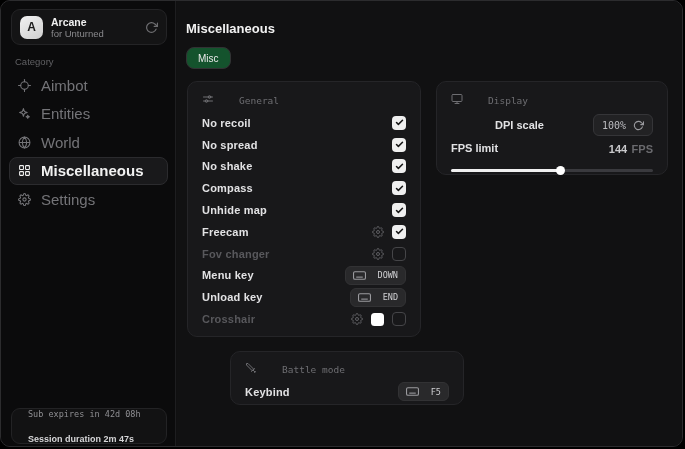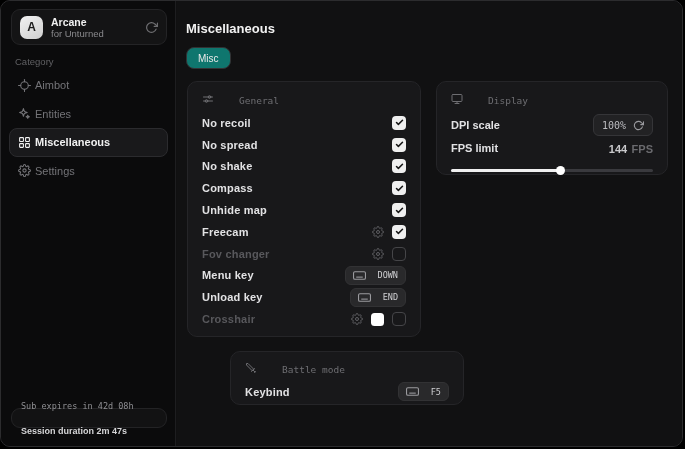--- a/index.html
+++ b/index.html
@@ -10,33 +10,33 @@
   .sidebar{position:absolute;left:0;top:0;width:175px;height:100%;background:#0b0b0c;border-right:1px solid #1e1e20;box-sizing:border-box;}
   .side-header{position:absolute;left:10px;top:8px;width:156px;height:36px;background:#141415;border:1px solid #242426;
     border-radius:9px;display:flex;align-items:center;padding:0 8px;box-sizing:border-box;gap:8px;}
   .avatar{width:23px;height:23px;border-radius:7px;background:linear-gradient(145deg,#f2f2f2,#cfcfcf);
     color:#1b1b1b;font-weight:bold;font-size:12px;display:flex;align-items:center;justify-content:center;flex:0 0 auto;}
   .app-title{font-size:10.5px;font-weight:bold;color:#f0f0f0;line-height:12px;}
   .app-sub{font-size:9.5px;color:#8a8a8d;line-height:11px;}
   .side-header .hdr-icon{margin-left:auto;color:#6d6d70;display:flex;}
   .cat-label{position:absolute;left:14px;top:55px;font-size:9.5px;color:#606063;}
   .nav{position:absolute;left:8px;top:70px;width:159px;}
-  .nav-item{height:28.5px;display:flex;align-items:center;gap:4px;padding:0 8px;border-radius:8px;
-    color:#747478;font-size:11px;border:1px solid transparent;box-sizing:border-box;cursor:pointer;}
+  .nav-item{height:28.5px;display:flex;align-items:center;gap:10px;padding:0 8px;border-radius:8px;
+    color:#747478;font-size:15px;border:1px solid transparent;box-sizing:border-box;cursor:pointer;}
   .nav-item .nicon{display:flex;color:inherit;}
   .nav-item.active{background:#19191b;border-color:#2b2b2e;color:#f1f1f1;font-weight:bold;}
-  .side-footer{position:absolute;left:10px;top:407px;width:156px;height:20px;background:#121213;border:1px solid #232325;
-    border-radius:9px;padding:5px 9px;box-sizing:border-box;display:flex;flex-direction:column;justify-content:center;gap:15px;}
+  .side-footer{position:absolute;left:10px;top:407px;width:156px;height:36px;background:#121213;border:1px solid #232325;
+    border-radius:9px;padding:5px 16px;box-sizing:border-box;display:flex;flex-direction:column;justify-content:center;gap:15px;}
   .foot-line1{font-family:"DejaVu Sans Mono",monospace;font-size:8.5px;color:#8f8f93;white-space:nowrap;}
   .foot-line2{font-size:9px;font-weight:bold;color:#d6d6d8;white-space:nowrap;}
   
   .main{position:absolute;left:176px;top:0;width:509px;height:100%;background:#111112;}
   .page-title{position:absolute;left:9px;top:20px;font-size:13px;font-weight:bold;color:#f2f2f2;}
   .chip-row{position:absolute;left:9px;top:46px;}
-  .chip{display:inline-flex;align-items:center;height:20px;padding:0 11px;background:#0f766e;border:1px solid #323234;
+  .chip{display:inline-flex;align-items:center;height:20px;padding:0 11px;background:#14532d;border:1px solid #323234;
     border-radius:8px;color:#e9e9e9;font-size:10px;cursor:pointer;}
   .panel{position:absolute;background:#18181a;border:1px solid #252528;border-radius:10px;box-sizing:border-box;}
   .panel-general{left:10px;top:80px;width:234px;height:256px;padding:10px 14px;}
   .panel-battle{left:10px;top:350px;width:234px;height:54px;padding:9px 14px;margin-left:43px;}
   .panel-display{left:259px;top:80px;width:232px;height:94px;padding:10px 14px 8px;}
   .p-header{display:flex;align-items:center;gap:25px;color:#6e6e72;font-family:"DejaVu Sans Mono",monospace;
     font-size:9.5px;height:16px;margin-bottom:4px;}
   .prow{height:21.8px;display:flex;align-items:center;justify-content:space-between;}
   .prow .lbl{font-size:11px;font-weight:600;color:#e2e2e4;letter-spacing:.2px;}
   .prow.disabled .lbl{color:#58585c;}
@@ -46,21 +46,21 @@
   .cb.unchecked{border:1.5px solid #454548;background:transparent;}
   .cb svg{display:block;}
   .mini-gear{color:#5f5f63;display:flex;cursor:pointer;}
   .swatch{width:13px;height:13px;border-radius:3.5px;background:#ffffff;cursor:pointer;}
   .keychip{display:inline-flex;align-items:center;gap:12px;height:17px;padding:0 7px;background:#29292b;border:1px solid #323234;
     border-radius:6px;color:#cfcfd2;font-family:"DejaVu Sans Mono",monospace;font-size:8.5px;cursor:pointer;}
   .keychip .kicon{display:flex;color:#9a9a9e;}
   .valchip{display:inline-flex;align-items:center;gap:7px;height:20px;padding:0 8px;background:#222224;border:1px solid #353538;
     border-radius:6px;color:#bcbcc0;font-family:"DejaVu Sans Mono",monospace;font-size:10px;cursor:pointer;}
   .valchip .ricon{display:flex;color:#9a9a9e;cursor:pointer;}
-  .disp-row{height:26px;display:flex;align-items:center;justify-content:space-between;}
+  .disp-row{height:26px;display:flex;align-items:center;justify-content:space-between;margin-left:44px;}
   .disp-row2{height:20px;display:flex;align-items:center;justify-content:space-between;}
   .fps-val{font-size:11px;font-weight:bold;color:#c9c9cc;}
   .fps-unit{font-size:11px;font-weight:bold;color:#6a6a6e;}
   .slider{position:relative;margin-top:7px;height:10px;cursor:pointer;}
   .slider .track{position:absolute;left:0;right:0;top:4px;height:3px;background:#3a3a3e;border-radius:2px;}
   .slider .fill{position:absolute;left:0;top:4px;height:3px;background:#f0f0f0;border-radius:2px;}
   .slider .thumb{position:absolute;right:-5px;top:-3px;width:9px;height:9px;border-radius:50%;background:#ffffff;}
 </style>
 </head>
 <body>
@@ -100,20 +100,30 @@
       </div>
       <div class="nav-item">
         <span class="nicon">
           <svg width="13" height="13" viewBox="0 0 24 24" fill="none" stroke="currentColor" stroke-width="2" stroke-linejoin="round">
               <path d="M10 3l1.8 5.2L17 10l-5.2 1.8L10 17l-1.8-5.2L3 10l5.2-1.8z"></path>
               <path d="M18 15l.9 2.1L21 18l-2.1.9L18 21l-.9-2.1L15 18l2.1-.9z"></path>
             </svg>
         </span>
         <span>Entities</span>
       </div>
+      <div class="nav-item">
+        <span class="nicon">
+          <svg width="13" height="13" viewBox="0 0 24 24" fill="none" stroke="currentColor" stroke-width="2">
+              <circle cx="12" cy="12" r="10"></circle>
+              <line x1="2" y1="12" x2="22" y2="12"></line>
+              <path d="M12 2a15.3 15.3 0 0 1 4 10 15.3 15.3 0 0 1-4 10 15.3 15.3 0 0 1-4-10 15.3 15.3 0 0 1 4-10z"></path>
+            </svg>
+        </span>
+        <span>World</span>
+      </div>
       <div class="nav-item active">
         <span class="nicon">
           <svg width="13" height="13" viewBox="0 0 24 24" fill="none" stroke="currentColor" stroke-width="2" stroke-linejoin="round">
               <rect x="3" y="3" width="7" height="7" rx="1"></rect>
               <rect x="14" y="3" width="7" height="7" rx="1"></rect>
               <rect x="14" y="14" width="7" height="7" rx="1"></rect>
               <rect x="3" y="14" width="7" height="7" rx="1"></rect>
             </svg>
         </span>
         <span>Miscellaneous</span>

